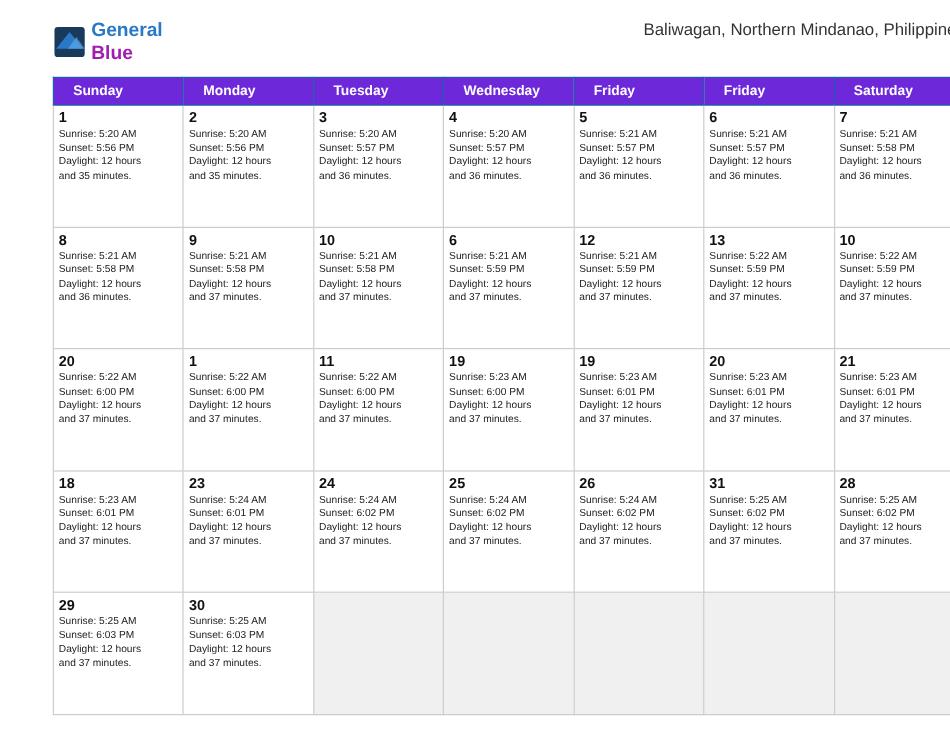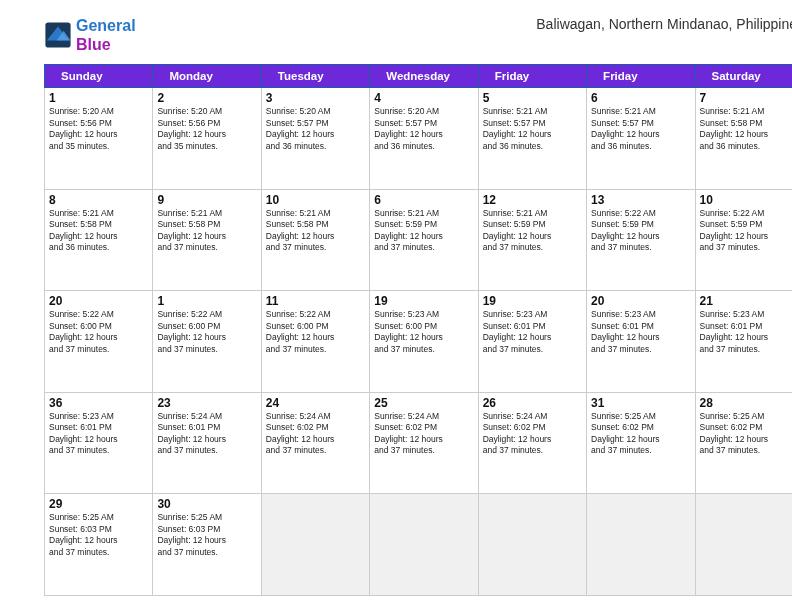--- a/index.html
+++ b/index.html
@@ -276,21 +276,21 @@
           <td>
             <span class="day-num">21</span>
             <div class="day-info" style="white-space: pre-line;">Sunrise: 5:23 AM
 Sunset: 6:01 PM
 Daylight: 12 hours
 and 37 minutes.</div>
           </td>
         </tr>
         <tr>
           <td>
-            <span class="day-num">36</span>
+            <span class="day-num">18</span>
             <div class="day-info" style="white-space: pre-line;">Sunrise: 5:23 AM
 Sunset: 6:01 PM
 Daylight: 12 hours
 and 37 minutes.</div>
           </td>
           <td>
             <span class="day-num">23</span>
             <div class="day-info" style="white-space: pre-line;">Sunrise: 5:24 AM
 Sunset: 6:01 PM
 Daylight: 12 hours

